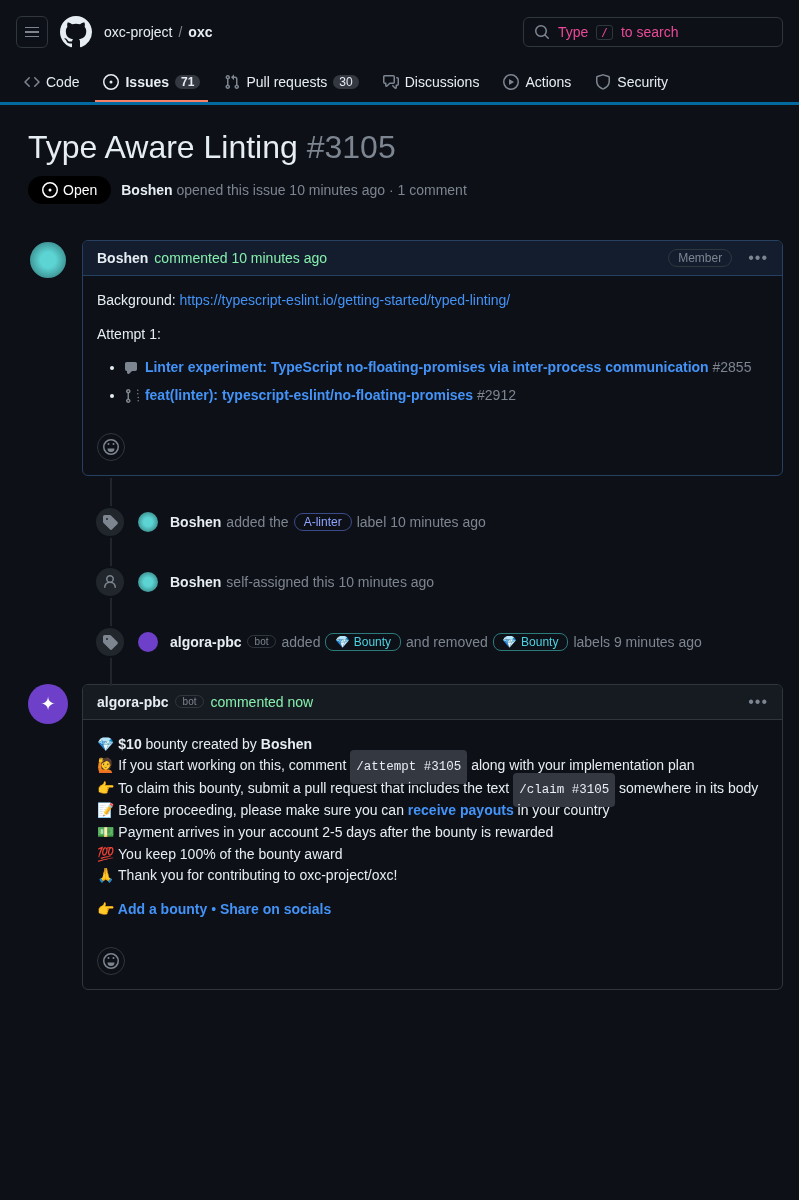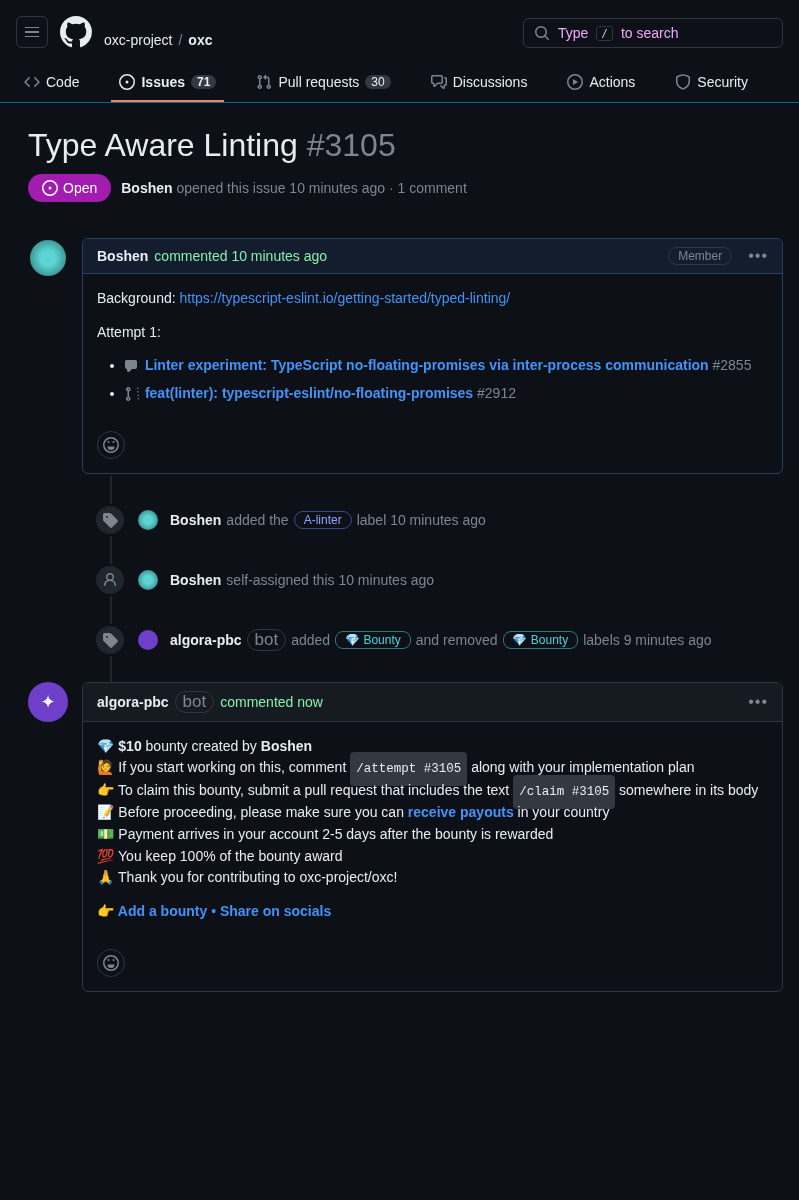--- a/index.html
+++ b/index.html
@@ -6,21 +6,21 @@
 body {
   background: #0d1117;
   color: #e6edf3;
   font-family: -apple-system, BlinkMacSystemFont, "Segoe UI", Helvetica, Arial, sans-serif;
   font-size: 14px;
   width: 799px;
   overflow-x: hidden;
 }
 .header {
   display: flex;
-  align-items: flex-end;
+  align-items: center;
   padding: 16px;
   gap: 12px;
 }
 .hamburger {
   width: 32px; height: 32px;
   border: 1px solid #30363d;
   border-radius: 6px;
   display: flex; align-items: center; justify-content: center;
   cursor: pointer;
 }
@@ -30,35 +30,35 @@
 .breadcrumb { display: flex; align-items: center; gap: 6px; font-size: 14px; }
 .breadcrumb a { color: #e6edf3; text-decoration: none; }
 .breadcrumb .sep { color: #7d8590; }
 .breadcrumb .repo { font-weight: 600; }
 .search-box {
   margin-left: auto;
   border: 1px solid #30363d;
   border-radius: 6px;
   padding: 6px 10px;
   display: flex; align-items: center; gap: 8px;
-  color: #f0abfc;
+  color: #ec4899;
   min-width: 260px;
 }
 .kbd {
   border: 1px solid #30363d;
   border-radius: 3px;
   padding: 0 4px;
   font-size: 11px;
   font-family: monospace;
 }
 .tabs {
   display: flex;
-  border-bottom: 1px solid #0369a1;
+  border-bottom: 3px solid #0369a1;
   padding: 0 16px;
-  gap: 24px;
+  gap: 8px;
 }
 .tab {
   display: flex; align-items: center; gap: 6px;
   padding: 10px 8px;
   color: #e6edf3;
   cursor: pointer;
   border-bottom: 2px solid transparent;
   font-size: 14px;
 }
 .tab.active { border-bottom-color: #f78166; font-weight: 600; }
@@ -70,21 +70,21 @@
   min-width: 20px;
   text-align: center;
 }
 .issue-header {
   padding: 24px 16px 16px 28px;
 }
 .issue-title { font-size: 32px; font-weight: 400; margin-bottom: 10px; }
 .issue-number { color: #7d8590; font-weight: 300; }
 .issue-meta { display: flex; align-items: center; gap: 10px; }
 .status-badge {
-  background: #a21caf;
+  background: #000000;
   color: #fff;
   padding: 6px 14px;
   border-radius: 20px;
   display: flex; align-items: center; gap: 5px;
   font-weight: 500;
 }
 .meta-text { color: #7d8590; }
 .meta-text b { color: #e6edf3; font-weight: 600; }
 .timeline {
   padding: 20px 16px 0 28px;
@@ -123,21 +123,21 @@
   border: 1px solid #30363d;
   border-radius: 20px;
   padding: 1px 9px;
   font-size: 12px;
   color: #7d8590;
 }
 .bot-badge {
   border: 1px solid #30363d;
   border-radius: 20px;
   padding: 0px 7px;
-  font-size: 17px;
+  font-size: 10px;
   color: #7d8590;
 }
 .kebab { color: #7d8590; cursor: pointer; margin-left: 10px; font-size: 16px; letter-spacing: 1px; }
 .comment-body { padding: 14px; line-height: 1.55; }
 .comment-body p { margin-bottom: 12px; }
 .link { color: #4493f8; text-decoration: none; }
 .link.bold { font-weight: 600; }
 ul.refs { margin: 6px 0 12px 28px; }
 ul.refs li { margin-bottom: 6px; }
 .ref-num { color: #7d8590; }

